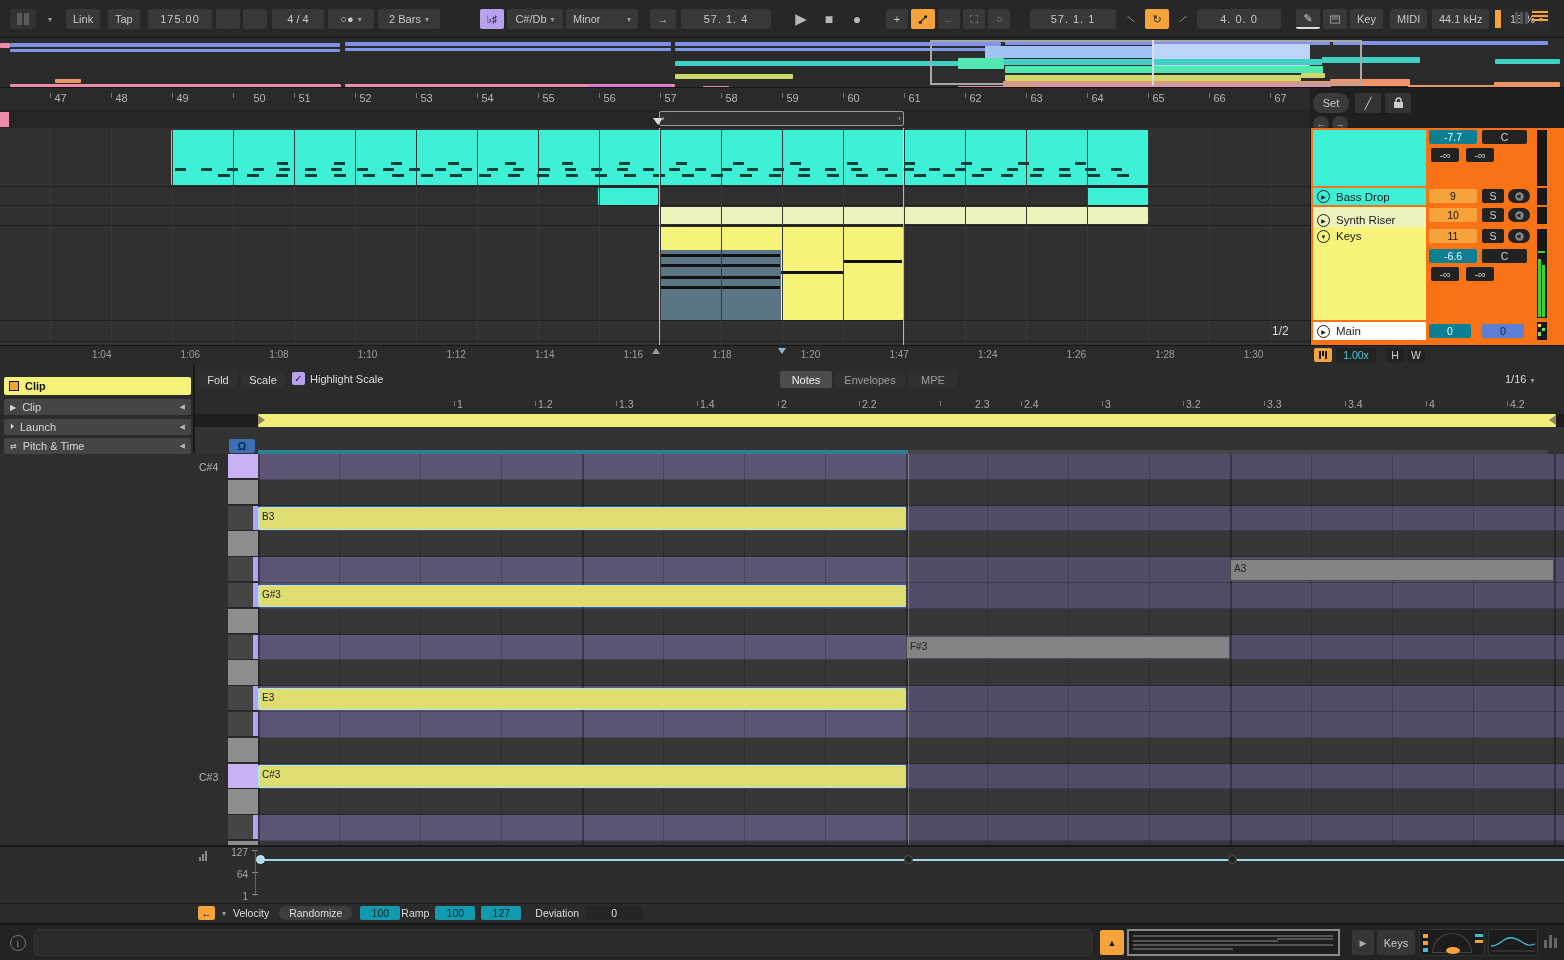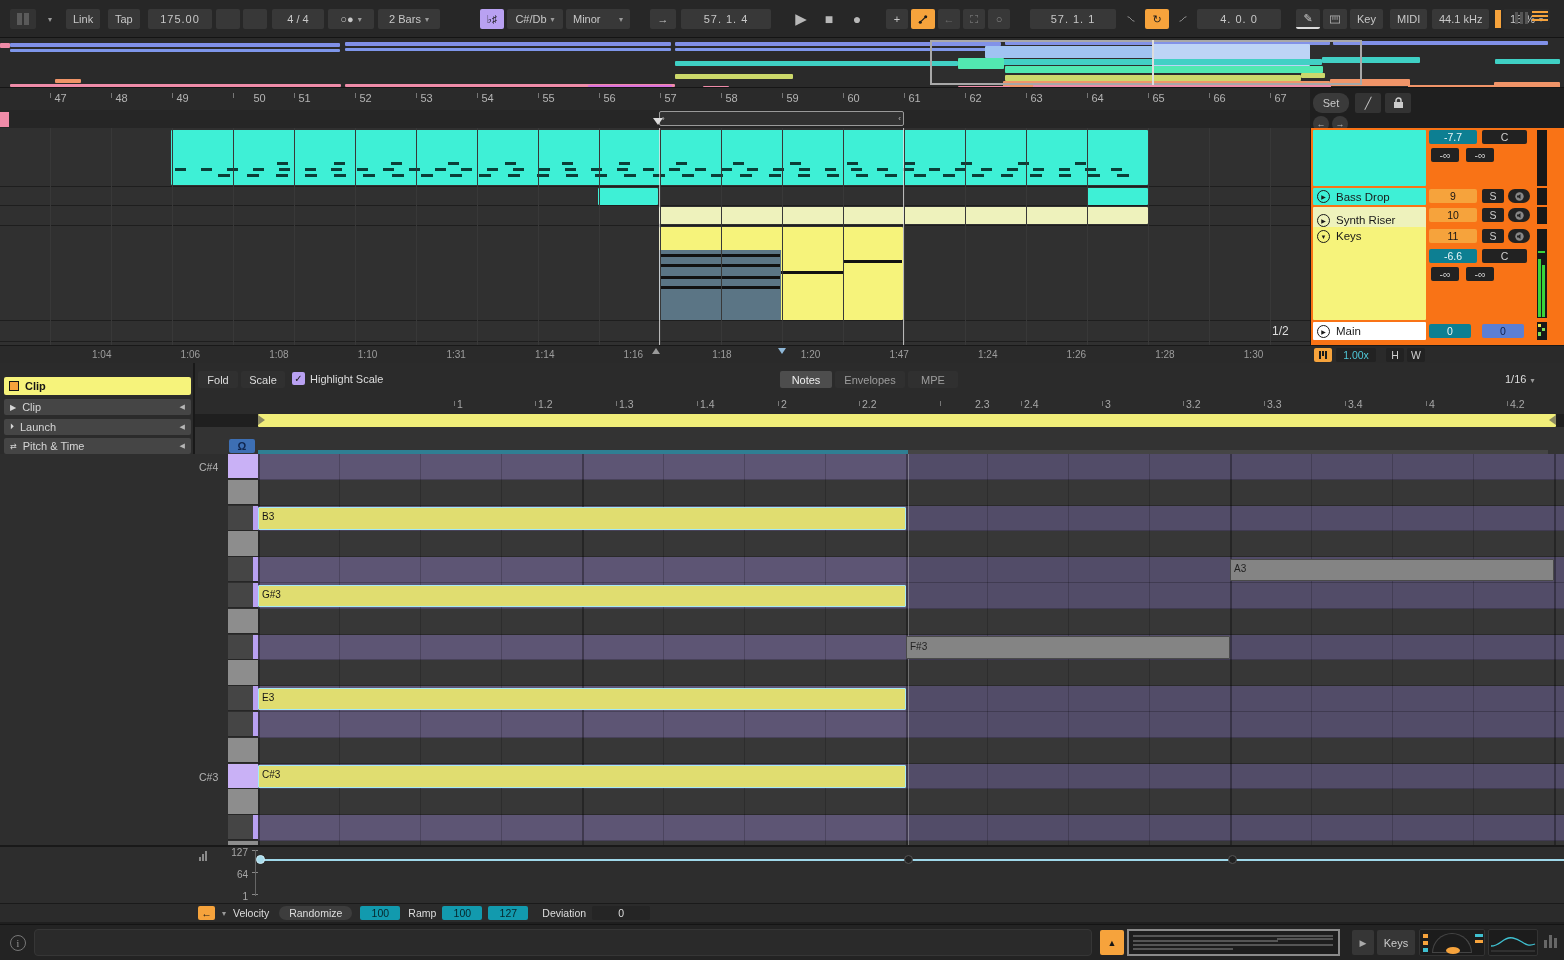--- a/index.html
+++ b/index.html
@@ -122,21 +122,21 @@
       </div>
     <div class="tbtn" style="left:378px;width:62px">
         <span>2 Bars</span>
         <span class="caret">▾</span>
       </div>
     <div class="tbtn purplebg" style="left:480px;width:24px">♭♯</div>
     <div class="tbtn" style="left:507px;width:56px">
         <span>C#/Db</span>
         <span class="caret">▾</span>
       </div>
-    <div class="tbtn" style="left:566px;width:64px;justify-content:flex-start">
+    <div class="tbtn" style="left:566px;width:72px;justify-content:flex-start">
         <span>Minor</span>
         <span class="caret" style="margin-left:auto">▾</span>
       </div>
 
     <div class="tbtn ic" style="left:650px;width:26px">→</div>
     <div class="tbtn tnum" style="left:681px;width:90px">57.  1.  4</div>
     <div class="tbtn ic" style="left:788px;width:26px;background:none;color:#b8b8b8;font-size:15px">▶</div>
     <div class="tbtn ic" style="left:816px;width:26px;background:none;color:#b8b8b8;font-size:14px">■</div>
     <div class="tbtn ic" style="left:844px;width:26px;background:none;color:#b8b8b8;font-size:14px">●</div>
     <div class="tbtn ic" style="left:886px;width:22px">+</div>
@@ -420,21 +420,21 @@
     </div>
   </div>
 
   <div id="time-ruler">
     <div class="abs" style="left:652px;top:2px;width:0;height:0;border-left:4px solid transparent;border-right:4px solid transparent;border-bottom:6px solid #9a9a9a"></div>
     <div class="abs" style="left:778px;top:2px;width:0;height:0;border-left:4px solid transparent;border-right:4px solid transparent;border-top:6px solid #8fb8d8"></div>
   <div class="tnumlbl" style="left: 92px;">1:04</div>
       <div class="tnumlbl" style="left: 180.6px;">1:06</div>
       <div class="tnumlbl" style="left: 269.2px;">1:08</div>
       <div class="tnumlbl" style="left: 357.8px;">1:10</div>
-      <div class="tnumlbl" style="left: 446.4px;">1:31</div>
+      <div class="tnumlbl" style="left: 446.4px;">1:12</div>
       <div class="tnumlbl" style="left: 535px;">1:14</div>
       <div class="tnumlbl" style="left: 623.6px;">1:16</div>
       <div class="tnumlbl" style="left: 712.2px;">1:18</div>
       <div class="tnumlbl" style="left: 800.8px;">1:20</div>
       <div class="tnumlbl" style="left: 889.4px;">1:47</div>
       <div class="tnumlbl" style="left: 978px;">1:24</div>
       <div class="tnumlbl" style="left: 1066.6px;">1:26</div>
       <div class="tnumlbl" style="left: 1155.2px;">1:28</div>
       <div class="tnumlbl" style="left: 1243.8px;">1:30</div>
     </div>
@@ -714,21 +714,21 @@
     </div>
 
   <div id="vfoot">
     <div class="vf" style="width:17px;background:#f6a33c;color:#161616;margin-left:198px">←</div>
     <div class="vf" style="width:14px">
         <span class="caret">▾</span>
       </div>
     <div class="vf" style="color:#ddd;margin-left:4px">Velocity</div>
     <div class="vf" style="background:#3d3d3d;border-radius:8px;padding:0 10px;margin-left:10px;color:#ddd">Randomize</div>
     <div class="vf tealfill" style="margin-left:8px">100</div>
-    <div class="vf" style="color:#ddd;margin-left:8px">Ramp</div>
+    <div class="vf" style="color:#ddd;margin-left:1px">Ramp</div>
     <div class="vf tealfill" style="margin-left:6px">100</div>
     <div class="vf tealfill" style="margin-left:6px">127</div>
     <div class="vf" style="color:#ddd;margin-left:14px">Deviation</div>
     <div class="vf" style="background:#252525;min-width:58px;margin-left:6px;color:#ddd">0</div>
   </div>
 
   <div id="sbar">
     <div class="abs ic" style="left:10px;top:10px;width:16px;height:16px;border:1.5px solid #777;border-radius:50%;color:#999;font-size:10px;font-family:'Liberation Serif',serif">i</div>
     <div class="abs" style="left:34px;top:4px;width:1058px;height:27px;background:#2a2a2a;border-radius:4px;border:1px solid #363636"></div>
     <div class="sbtn" style="left:1100px;width:24px;background:#f6a33c;color:#161616;font-size:9px">▲</div>

